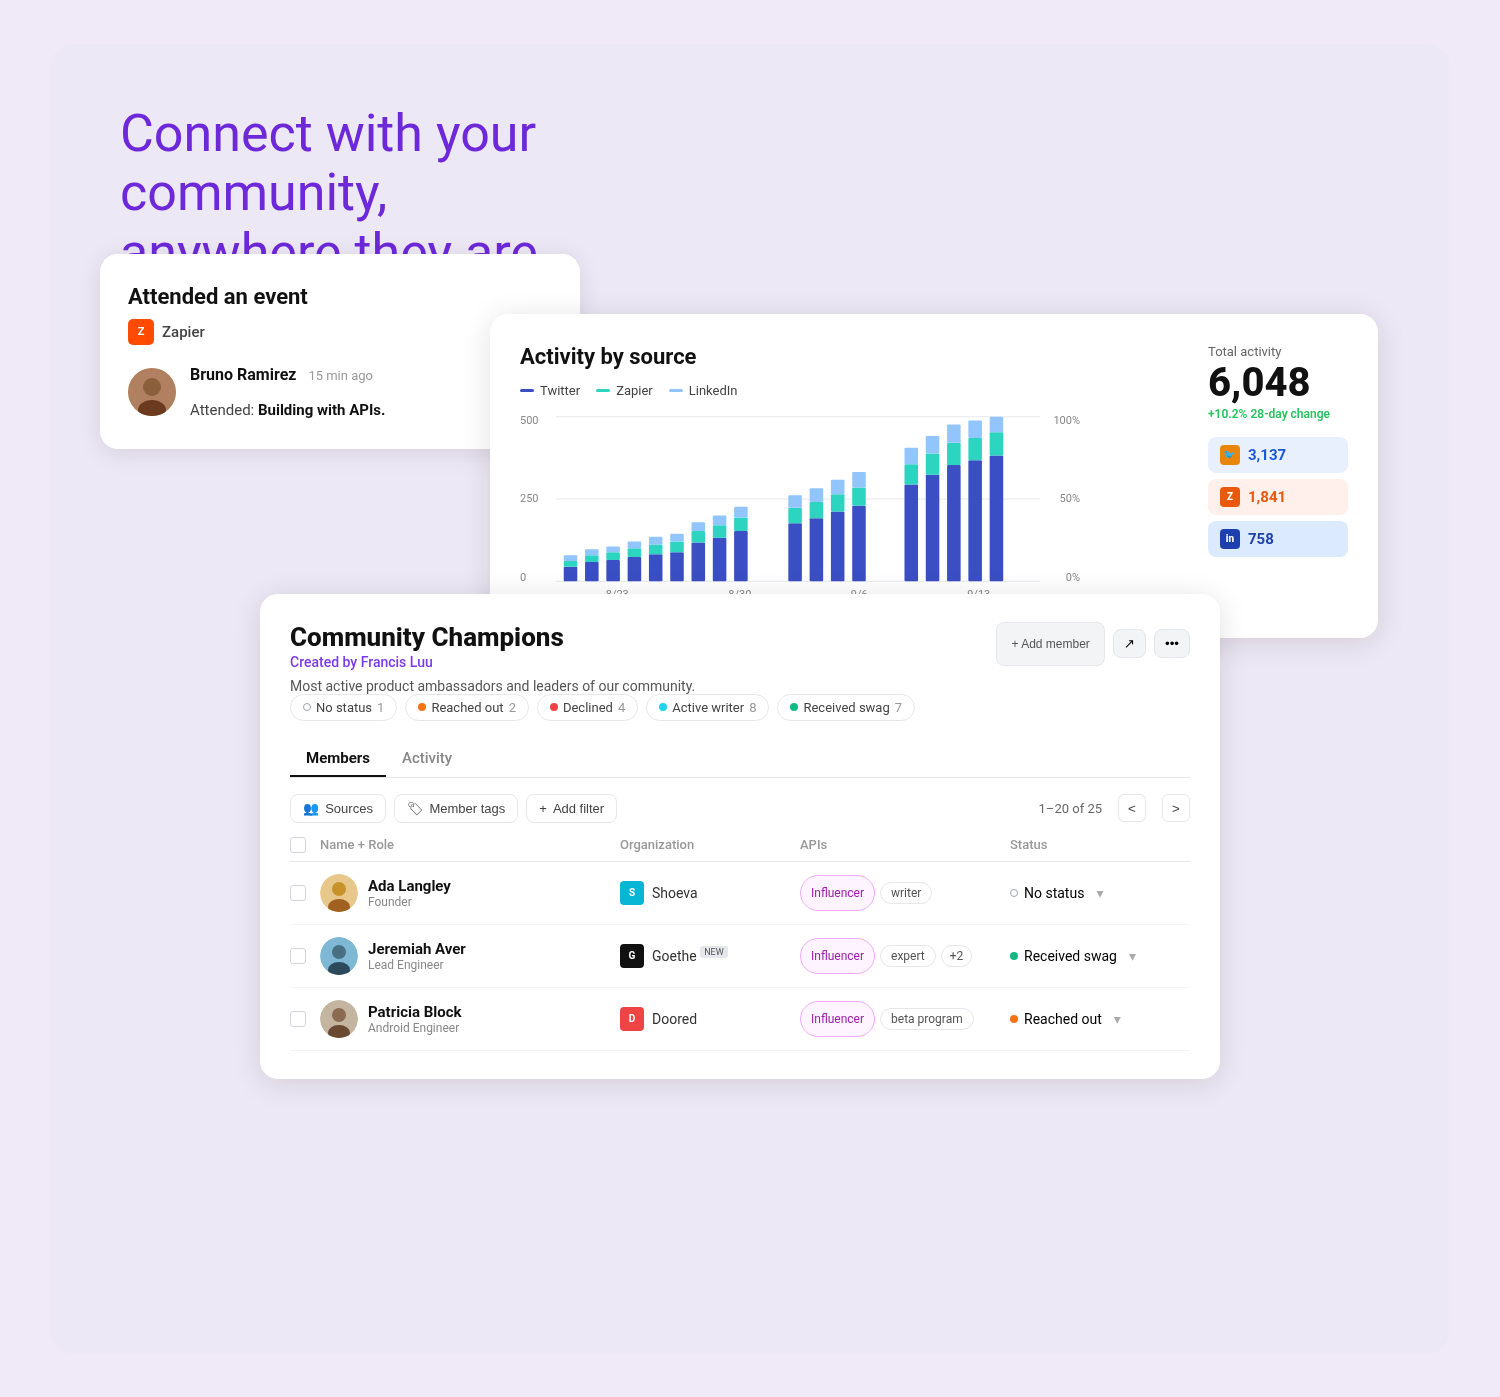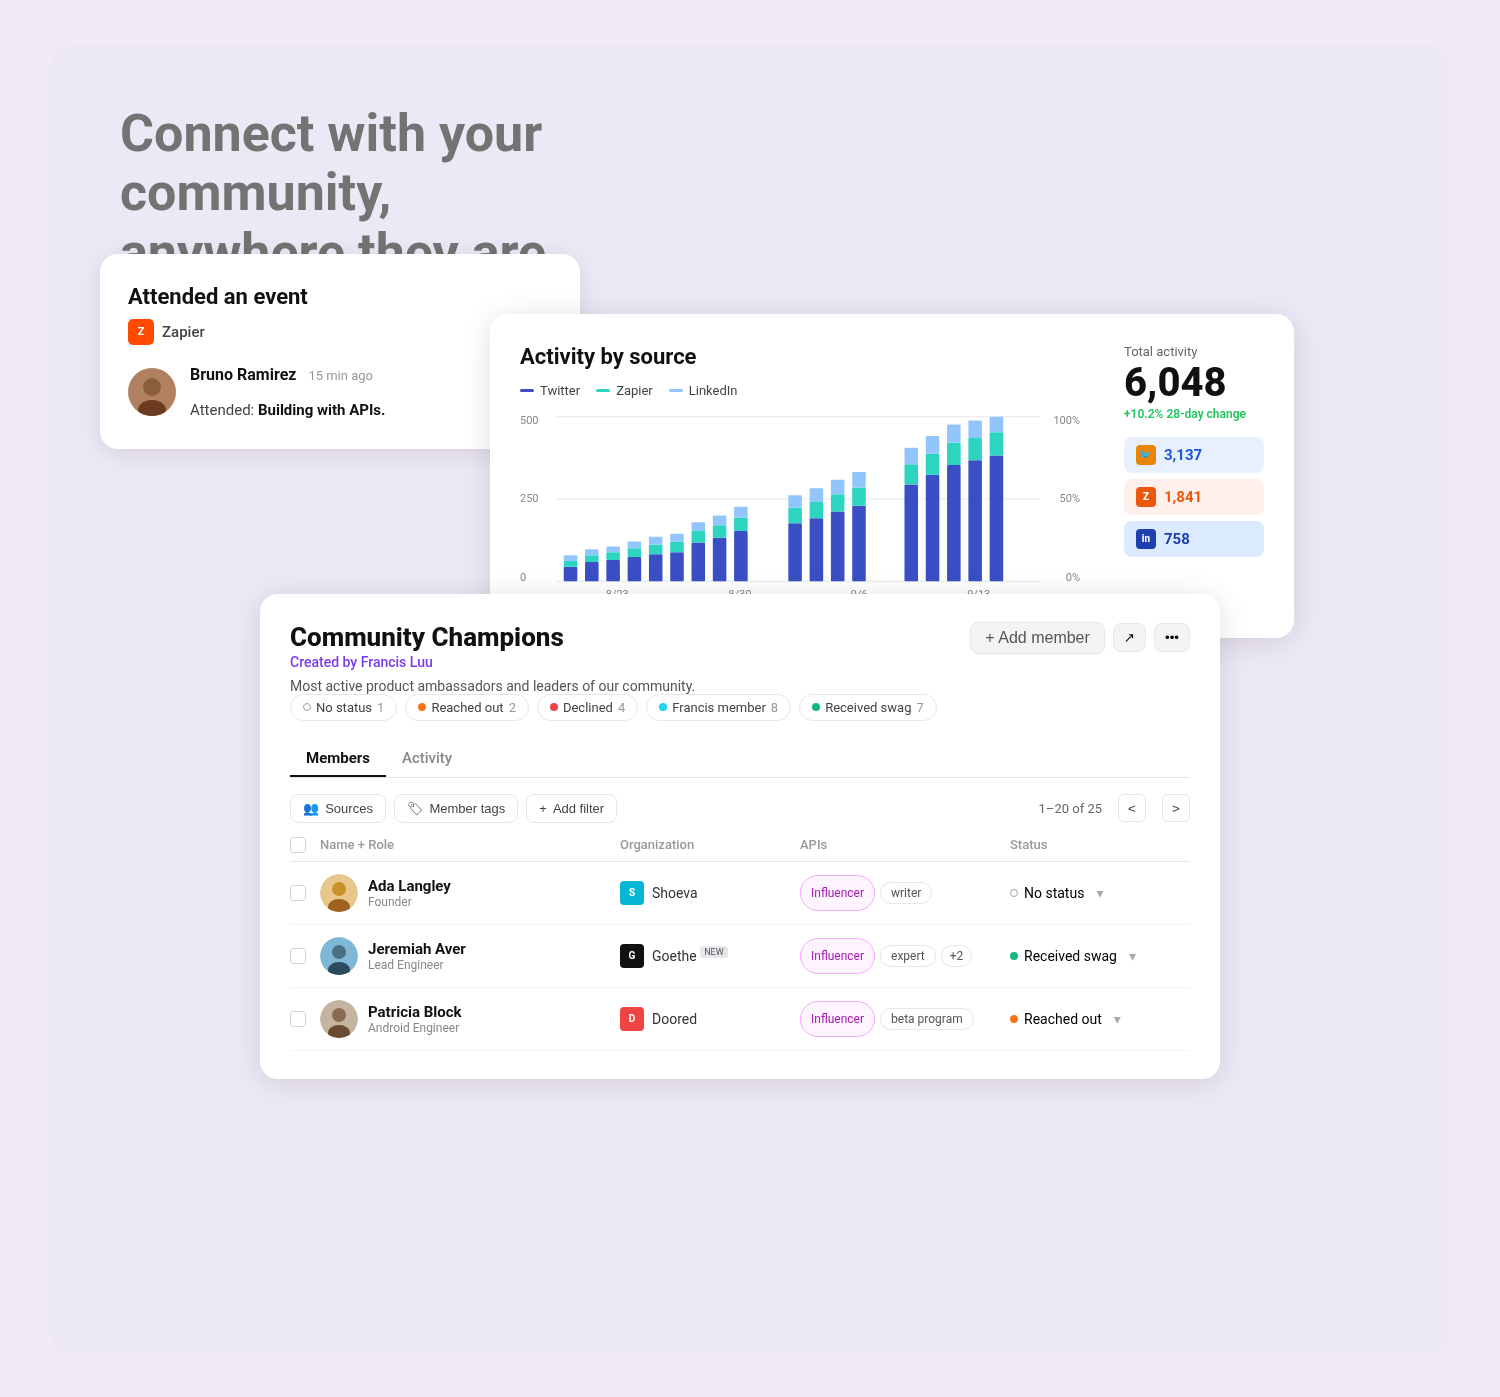--- a/index.html
+++ b/index.html
@@ -16,22 +16,22 @@
     .outer-container {
       width: 1400px;
       height: 1310px;
       background: #ede8f5;
       border-radius: 24px;
       position: relative;
       padding: 60px 70px;
     }
     .headline {
       font-size: 52px;
-      font-weight: 700;
-      color: #737373;
+      font-weight: 400;
+      color: #6d28d9;
       line-height: 1.15;
       max-width: 640px;
       margin-bottom: 50px;
     }
 
     
     .card-event {
       position: absolute;
       top: 210px;
       left: 50px;
@@ -107,21 +107,21 @@
     .activity-desc strong {
       font-weight: 700;
       color: #111;
     }
 
     
     .card-activity {
       position: absolute;
       top: 270px;
       left: 440px;
-      width: 804px;
+      width: 888px;
       background: #fff;
       border-radius: 18px;
       padding: 30px 30px 24px;
       box-shadow: 0 4px 30px rgba(0,0,0,0.12);
       z-index: 4;
       display: flex;
       gap: 0;
     }
     .card-activity-main {
       flex: 1;
@@ -608,21 +608,21 @@
   </div>
 
   <div class="card-community">
     <div class="community-header">
       <div style="display:flex;justify-content:space-between;align-items:flex-start;">
         <div>
           <div class="community-title">Community Champions</div>
           <div class="community-subtitle">Created by Francis Luu</div>
         </div>
         <div style="display:flex;gap:8px;align-items:center;">
-          <button style="padding:6px 14px;background:#f3f4f6;border:1px solid #e5e7eb;border-radius:8px;font-size:16px;cursor:pointer;color:#555;">+ Add member</button>
+          <button style="padding:14px 14px;background:#f3f4f6;border:1px solid #e5e7eb;border-radius:8px;font-size:12px;cursor:pointer;color:#555;">+ Add member</button>
           <button style="padding:6px 10px;background:#f3f4f6;border:1px solid #e5e7eb;border-radius:8px;cursor:pointer;">↗</button>
           <button style="padding:6px 10px;background:#f3f4f6;border:1px solid #e5e7eb;border-radius:8px;cursor:pointer;">•••</button>
         </div>
       </div>
     </div>
     <div class="community-desc">Most active product ambassadors and leaders of our community.</div>
 
     <div class="status-pills">
       <div class="status-pill">
         <div class="pill-dot" style="background:#9ca3af;border:1.5px solid #9ca3af;background:transparent;"></div>
@@ -634,21 +634,21 @@
         <span>Reached out</span>
         <span style="color:#999;">2</span>
       </div>
       <div class="status-pill">
         <div class="pill-dot" style="background:#ef4444;"></div>
         <span>Declined</span>
         <span style="color:#999;">4</span>
       </div>
       <div class="status-pill">
         <div class="pill-dot" style="background:#22d3ee;"></div>
-        <span>Francis member</span>
+        <span>Active writer</span>
         <span style="color:#999;">8</span>
       </div>
       <div class="status-pill">
         <div class="pill-dot" style="background:#10b981;"></div>
         <span>Received swag</span>
         <span style="color:#999;">7</span>
       </div>
     </div>
 
     <div class="tabs-row">

